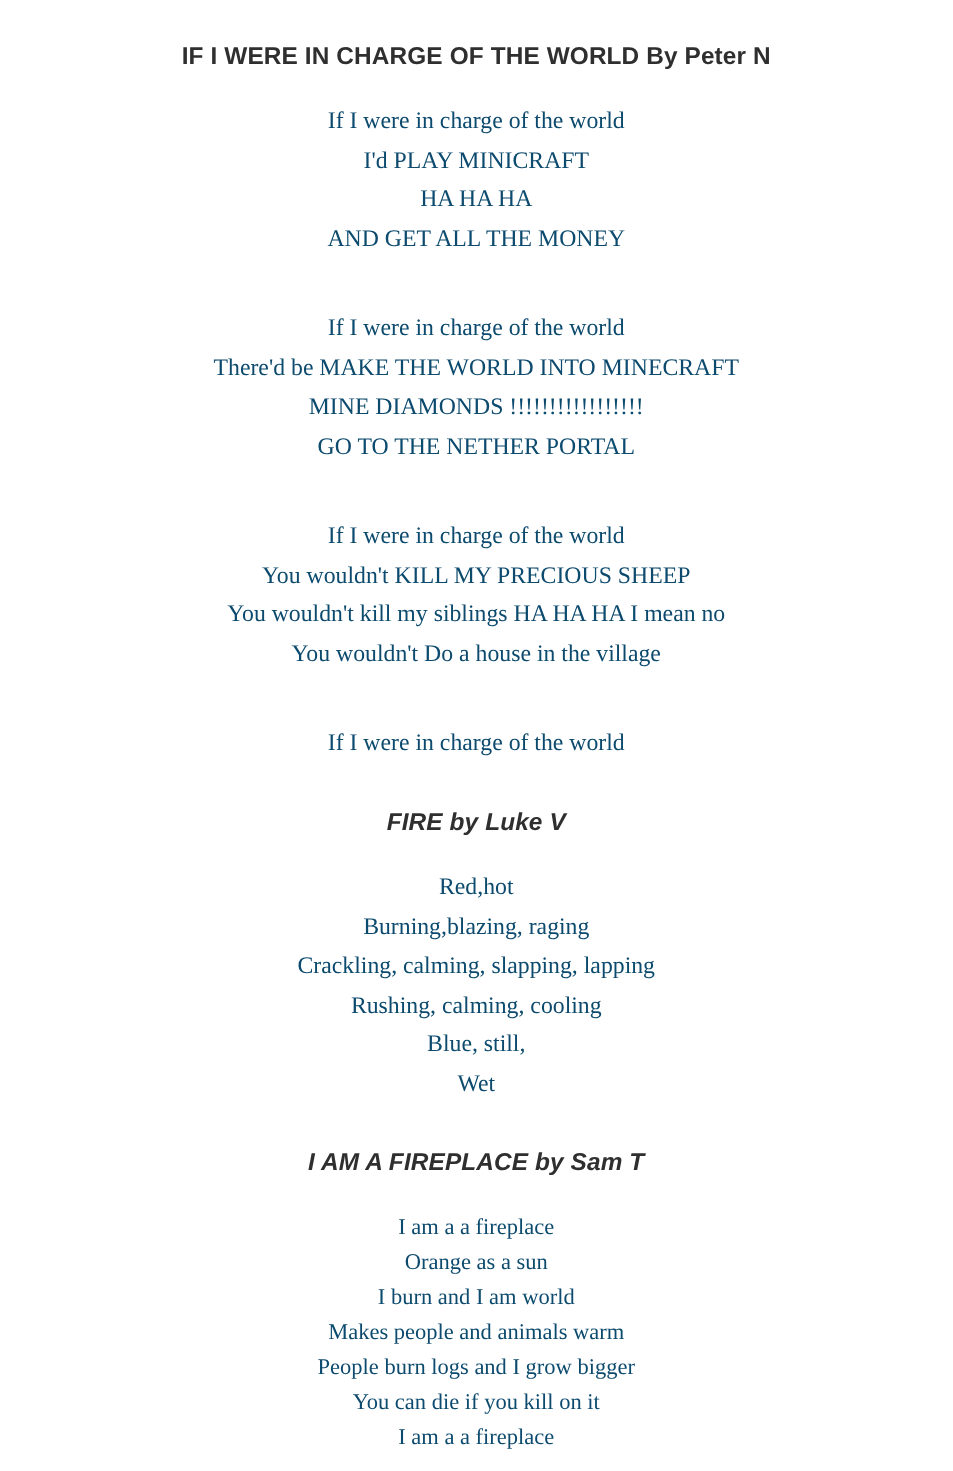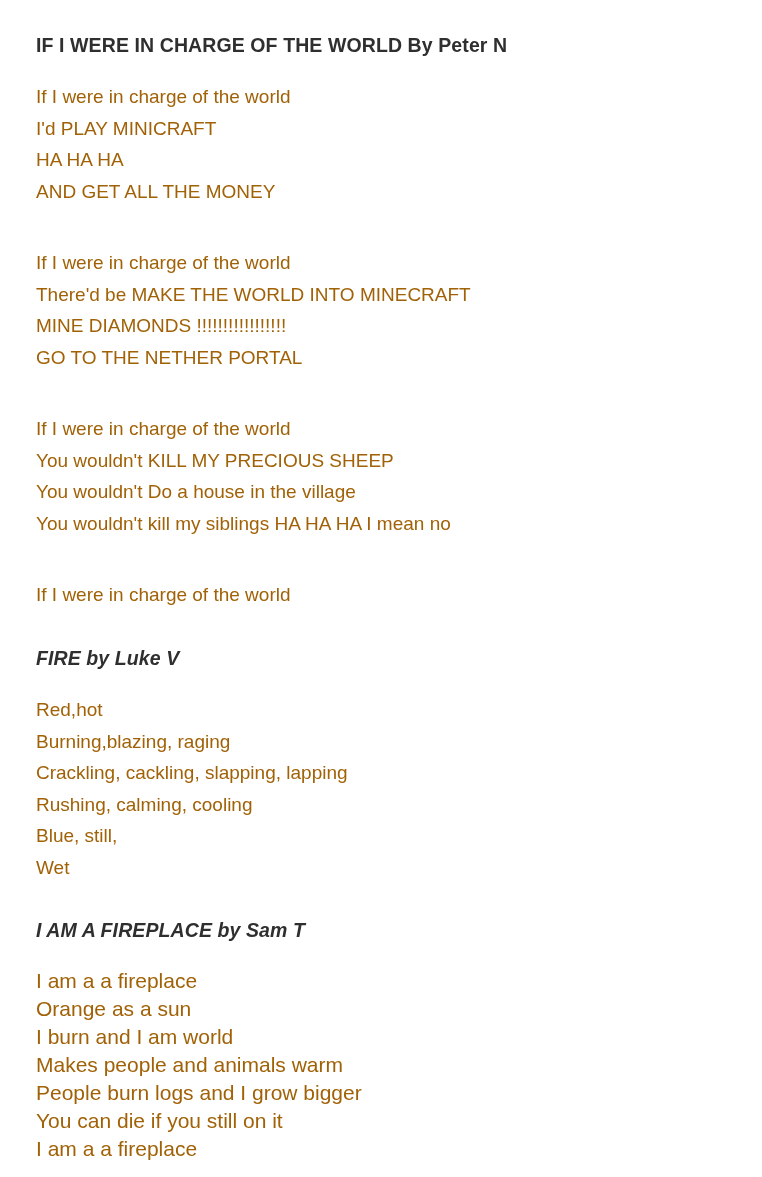--- a/index.html
+++ b/index.html
@@ -14,20 +14,21 @@
     color: #333333;
     -webkit-font-smoothing: antialiased;
   }
   .page {
     padding: 34px 36px 20px 36px;
     box-sizing: border-box;
     width: 762px;
   }
   .poem {
     margin: 0 0 0 0;
+    text-align: center;
   }
   .poem-title {
     font-size: 19.5px;
     font-weight: bold;
     color: #2f2f2f;
     letter-spacing: 0.1px;
     margin: 0 0 24px 0;
     line-height: 1.2;
   }
   .poem-title.second {
@@ -36,25 +37,26 @@
   }
   .stanza {
     margin: 0 0 40px 0;
   }
   .stanza:last-child {
     margin-bottom: 0;
   }
   .line {
     font-size: 19px;
     line-height: 31.5px;
-    color: #a16207;
+    color: #0c4a6e;
     white-space: pre-wrap;
+    font-family: Liberation Serif, serif;
   }
   .poem-small .line {
-    font-size: 21px;
+    font-size: 18px;
     line-height: 28px;
   }
 </style>
 </head>
 <body>
 
 <div class="page">
   <div id="poems-root">
       <section class="poem">
         <h2 class="poem-title">IF I WERE IN CHARGE OF THE WORLD By Peter N</h2>
@@ -66,44 +68,44 @@
         </div>
         <div class="stanza">
           <div class="line">If I were in charge of the world</div>
           <div class="line">There'd be MAKE THE WORLD INTO MINECRAFT</div>
           <div class="line">MINE DIAMONDS !!!!!!!!!!!!!!!!!</div>
           <div class="line">GO TO THE NETHER PORTAL</div>
         </div>
         <div class="stanza">
           <div class="line">If I were in charge of the world</div>
           <div class="line">You wouldn't KILL MY PRECIOUS SHEEP</div>
+          <div class="line">You wouldn't kill my siblings HA HA HA I mean no</div>
           <div class="line">You wouldn't Do a house in the village</div>
-          <div class="line">You wouldn't kill my siblings HA HA HA I mean no</div>
         </div>
         <div class="stanza">
           <div class="line">If I were in charge of the world</div>
         </div>
       </section>
       <section class="poem">
         <h2 class="poem-title second">FIRE by Luke V</h2>
         <div class="stanza">
           <div class="line">Red,hot</div>
           <div class="line">Burning,blazing, raging</div>
-          <div class="line">Crackling, cackling, slapping, lapping</div>
+          <div class="line">Crackling, calming, slapping, lapping</div>
           <div class="line">Rushing, calming, cooling</div>
           <div class="line">Blue, still,</div>
           <div class="line">Wet</div>
         </div>
       </section>
       <section class="poem poem-small">
         <h2 class="poem-title second">I AM A FIREPLACE by Sam T</h2>
         <div class="stanza">
           <div class="line">I am a a fireplace</div>
           <div class="line">Orange as a sun</div>
           <div class="line">I burn and I am world</div>
           <div class="line">Makes people and animals warm</div>
           <div class="line">People burn logs and I grow bigger</div>
-          <div class="line">You can die if you still on it</div>
+          <div class="line">You can die if you kill on it</div>
           <div class="line">I am a a fireplace</div>
         </div>
       </section>
     </div>
 </div>
 
 </body></html>

